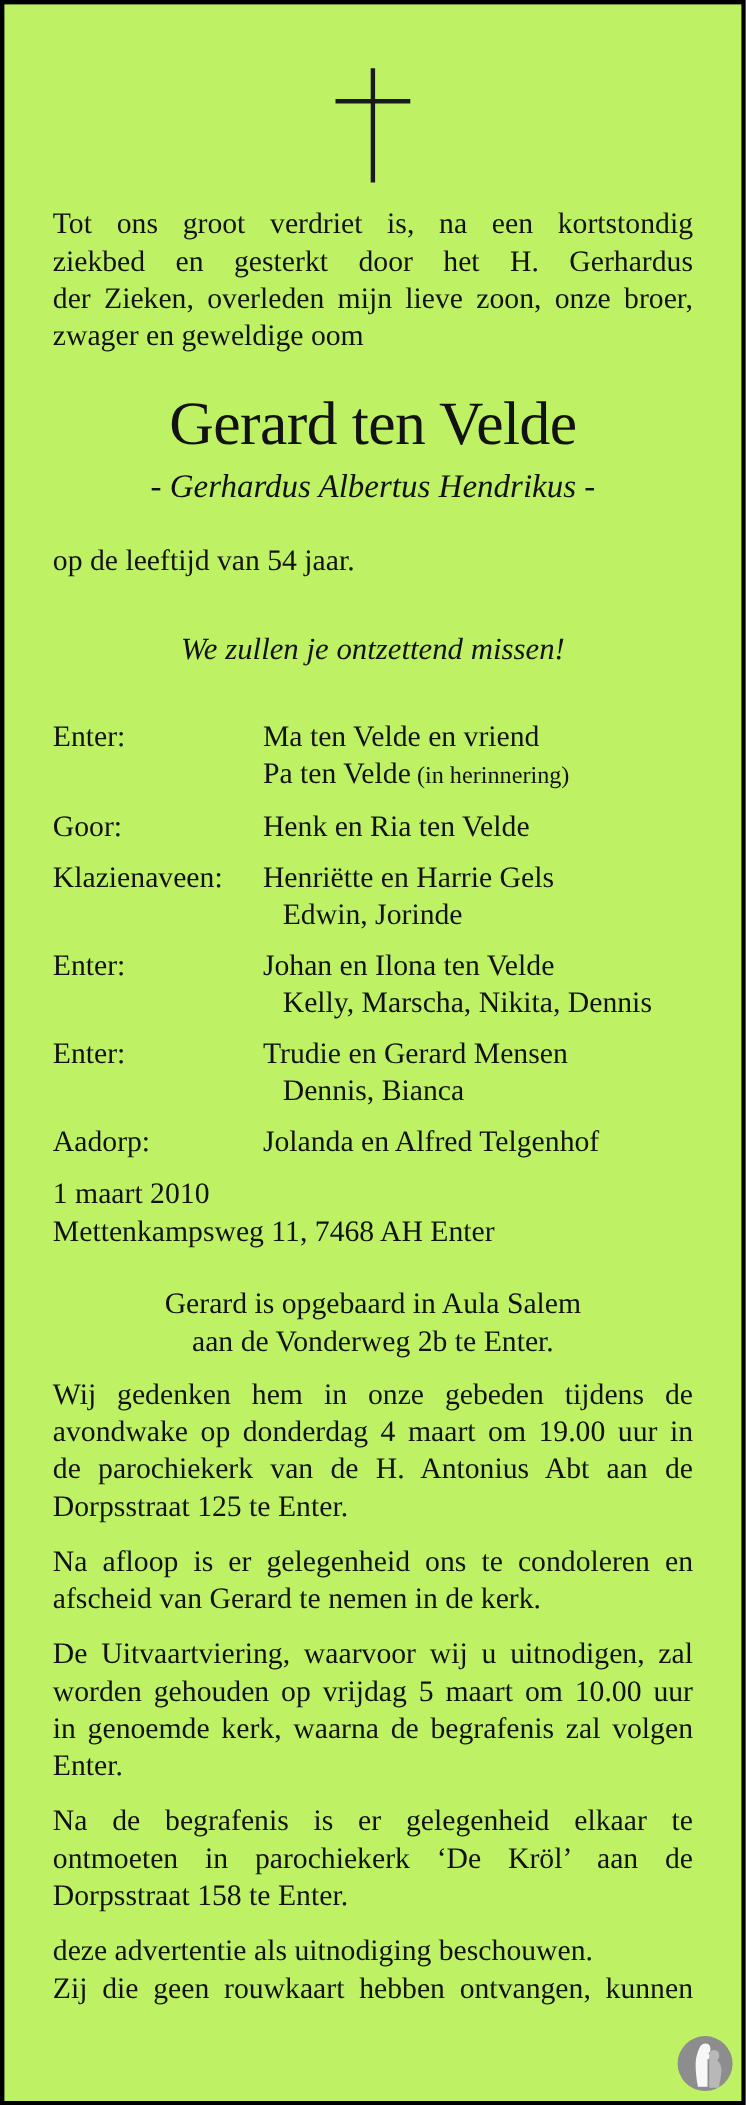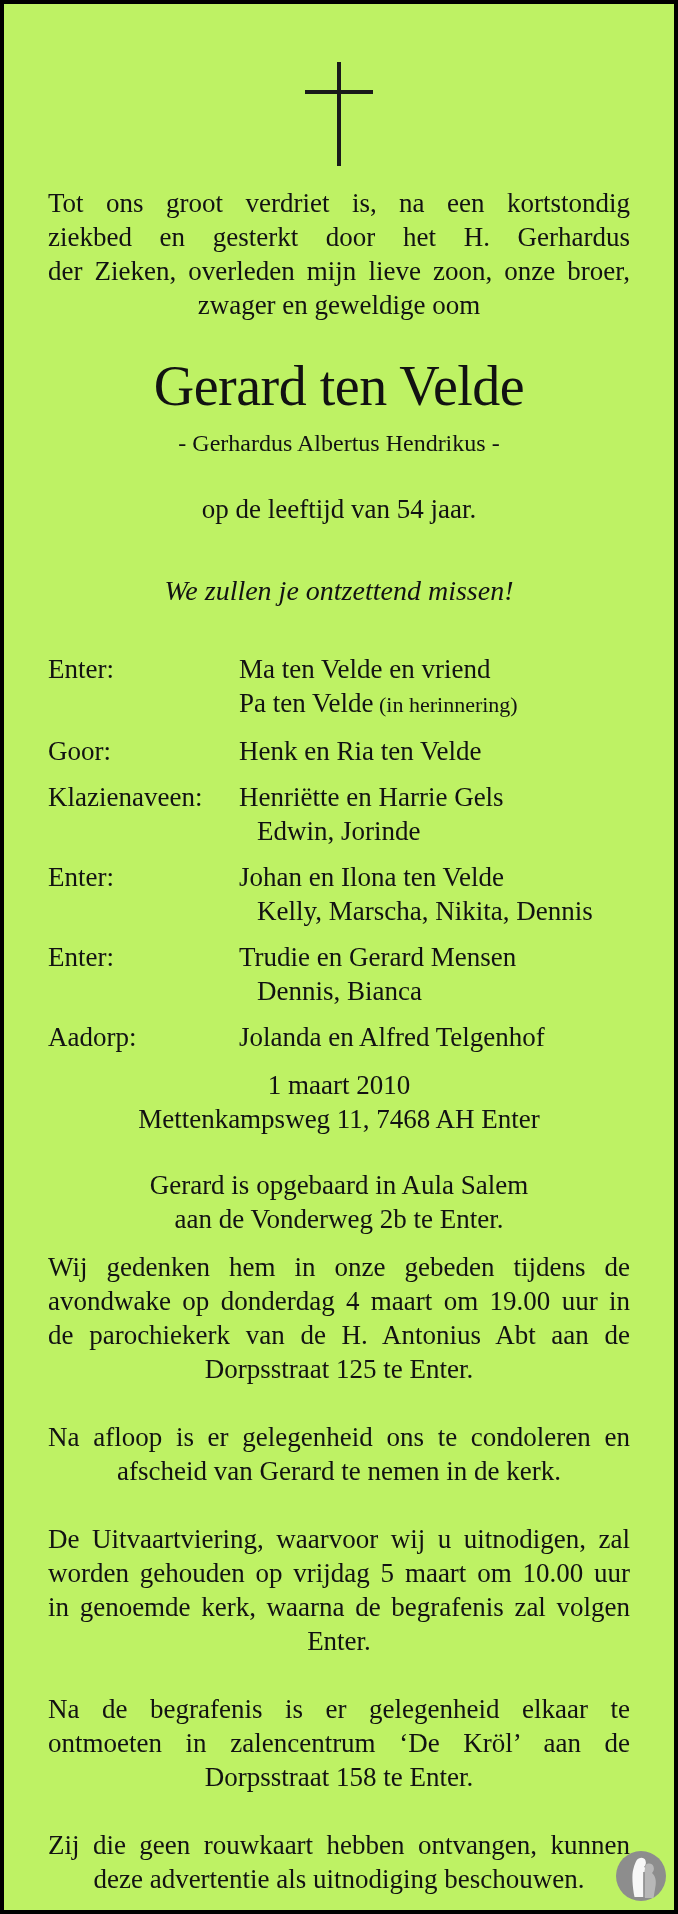--- a/index.html
+++ b/index.html
@@ -12,37 +12,38 @@
     background: #bef264;
     font-family: "Liberation Serif", "DejaVu Serif", serif;
     color: #121212;
     overflow: hidden;
   }
   .content { padding: 0 44px; }
 
   .cross-wrap { padding-top: 56px; text-align: center; height: 110px; }
   .cross-wrap svg { display: block; margin: 0 auto; }
 
-  .line { font-size: 27px; line-height: 34px; white-space: nowrap; text-align: center; }
+  .line { font-size: 27px; line-height: 34px; white-space: nowrap; }
   .j    { text-align: justify; text-align-last: justify; white-space: normal; }
 
   .intro { margin-top: 16px; }
 
   .title {
     margin-top: 32px;
     font-size: 56px;
     line-height: 64px;
     text-align: center;
     letter-spacing: -0.5px;
   }
   .subtitle {
     margin-top: 4px;
-    font-size: 24px;
+    font-size: 30px;
     line-height: 42px;
     text-align: center;
+    font-style: italic;
   }
   .age { margin-top: 28px; font-size: 27px; line-height: 34px; }
 
   .tribute {
     margin-top: 48px;
     font-size: 28px;
     line-height: 34px;
     text-align: center;
     font-style: italic;
   }
@@ -53,21 +54,21 @@
   .family .frow:first-child { margin-top: 0; }
   .place { width: 183px; text-align: left; flex: 0 0 auto; }
   .names { margin-left: 8px; }
   .names.children { padding-left: 18px; }
   .small { font-size: 22px; }
 
   .dateblock { margin-top: 14px; }
   .repose { margin-top: 32px; text-align: center; }
   .repose .line { white-space: normal; }
 
-  .paras .para { margin-top: 34px; }
+  .paras .para { margin-top: 16px; }
   .paras .para:first-child { margin-top: 14px; }
 
   .logo {
     position: absolute;
     right: 7px;
     bottom: 8px;
     width: 52px;
     height: 52px;
   }
 </style>
@@ -161,26 +162,26 @@
           <div class="line">afscheid van Gerard te nemen in de kerk.</div>
         </div>
         <div class="para">
           <div class="line j">De Uitvaartviering, waarvoor wij u uitnodigen, zal</div>
           <div class="line j">worden gehouden op vrijdag 5 maart om 10.00 uur</div>
           <div class="line j">in genoemde kerk, waarna de begrafenis zal volgen</div>
           <div class="line">Enter.</div>
         </div>
         <div class="para">
           <div class="line j">Na de begrafenis is er gelegenheid elkaar te</div>
-          <div class="line j">ontmoeten in zalencentrum ‘De Kröl’ aan de</div>
+          <div class="line j">ontmoeten in parochiekerk ‘De Kröl’ aan de</div>
           <div class="line">Dorpsstraat 158 te Enter.</div>
         </div>
         <div class="para">
+          <div class="line">deze advertentie als uitnodiging beschouwen.</div>
           <div class="line j">Zij die geen rouwkaart hebben ontvangen, kunnen</div>
-          <div class="line">deze advertentie als uitnodiging beschouwen.</div>
         </div>
       </div>
   </div>
 
   <svg class="logo" viewBox="0 0 52 52" aria-hidden="true">
     <circle cx="26" cy="26" r="25" fill="#8d8d8d"></circle>
     <path d="M21.5,10.5 C24,6.5 29.5,7 30.5,10.5 C31.5,13.5 30.5,15.5 29,17 C33,19 34.5,23 33.5,28 L32.5,47 L19.5,47 C17.5,37 16.5,24 18.5,18.5 C19.5,14.5 20.5,12.5 21.5,10.5 Z" fill="#f7f7f7"></path>
     <path d="M30.5,15 C33.5,12.5 37.5,13.5 38.5,16.5 C39.5,19.5 38.5,21.5 37,23 C40.5,26 41.5,31 40.5,36 L38.5,48 L29.5,48 C28.5,41 28.5,30 29,24 Z" fill="#b8b8b8"></path>
     <rect x="28.2" y="22" width="1.6" height="26" fill="#8d8d8d"></rect>
   </svg>

